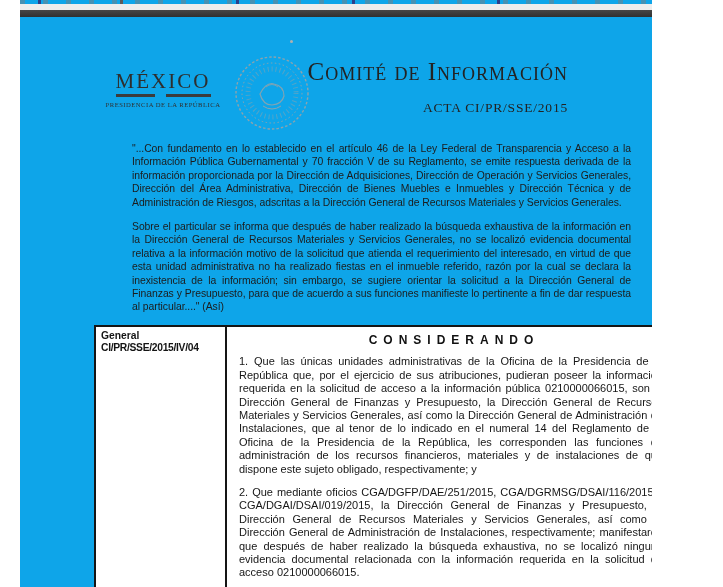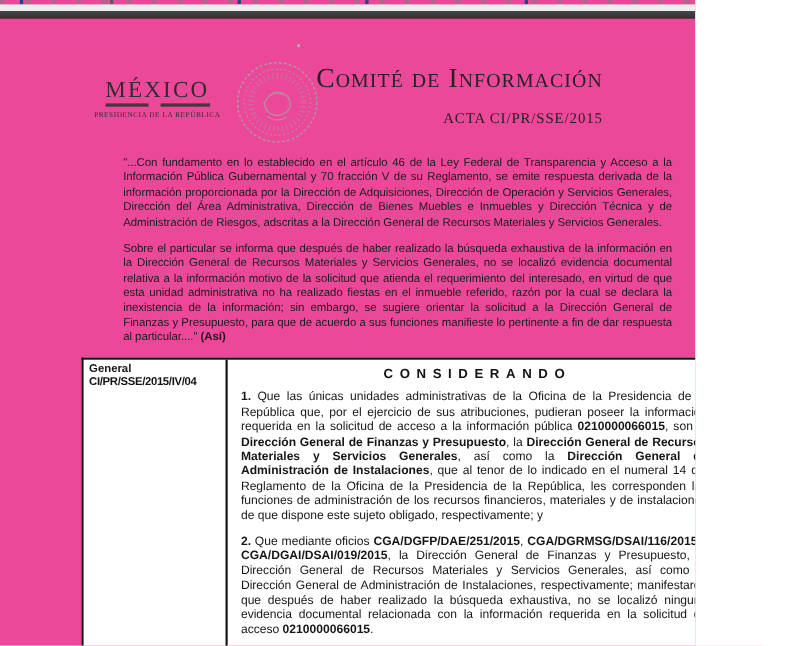--- a/index.html
+++ b/index.html
@@ -1,18 +1,18 @@
 <!DOCTYPE html>
 <html><head>
 <meta charset="utf-8">
 <style>
   html,body { margin:0; padding:0; background:#ffffff; }
   .screen {
     position:relative; width:632px; height:587px; overflow:hidden;
-    background:#ec4899; font-family:"Liberation Sans", sans-serif;
+    background:#0ea5e9; font-family:"Liberation Sans", sans-serif;margin-left:20px;
   }
 
   
   .clip-row {
     position:absolute; top:0; left:0; right:0; height:4px;
     background:repeating-linear-gradient(90deg, rgba(125,125,125,.5) 0 5px, transparent 5px 23px);
   }
   .tick { position:absolute; top:0; height:4px; width:3px; }
 
   .band-light { position:absolute; top:4px; left:0; right:0; height:6px; background:#ededed; border-bottom:1px solid #d9d9d9; }
@@ -38,21 +38,21 @@
   .hdr-acta {
     position:absolute; top:100px; right:84px; color:#232323;
     font-family:"Liberation Serif", serif; font-size:13.5px; letter-spacing:0.8px; white-space:nowrap;text-align:right;
   }
 
   
   .content { position:absolute; top:142px; left:0; width:723px; }
   .preamble { margin-left:112px; width:499px; font-size:10.4px; line-height:13.4px;
               text-align:justify; color:#1c1c1c; letter-spacing:-0.05px; }
   .preamble p { margin:0 0 11px 0; }
-  b { font-weight:bold; }
+  b { font-weight:normal; }
 
   .acta-table {
     margin-left:74px; width:581px; box-sizing:border-box; display:flex;
     border:2px solid #151515; border-bottom:0; min-height:335px; background:#fff;
   }
   .cell-left {
     width:131px; min-width:131px; box-sizing:border-box; border-right:2px solid #151515;
     padding:3px 5px; font-weight:bold; font-size:10.3px; line-height:12.5px; color:#141414;
   }
   .acuerdo-num { white-space:nowrap; letter-spacing:-0.3px; }

